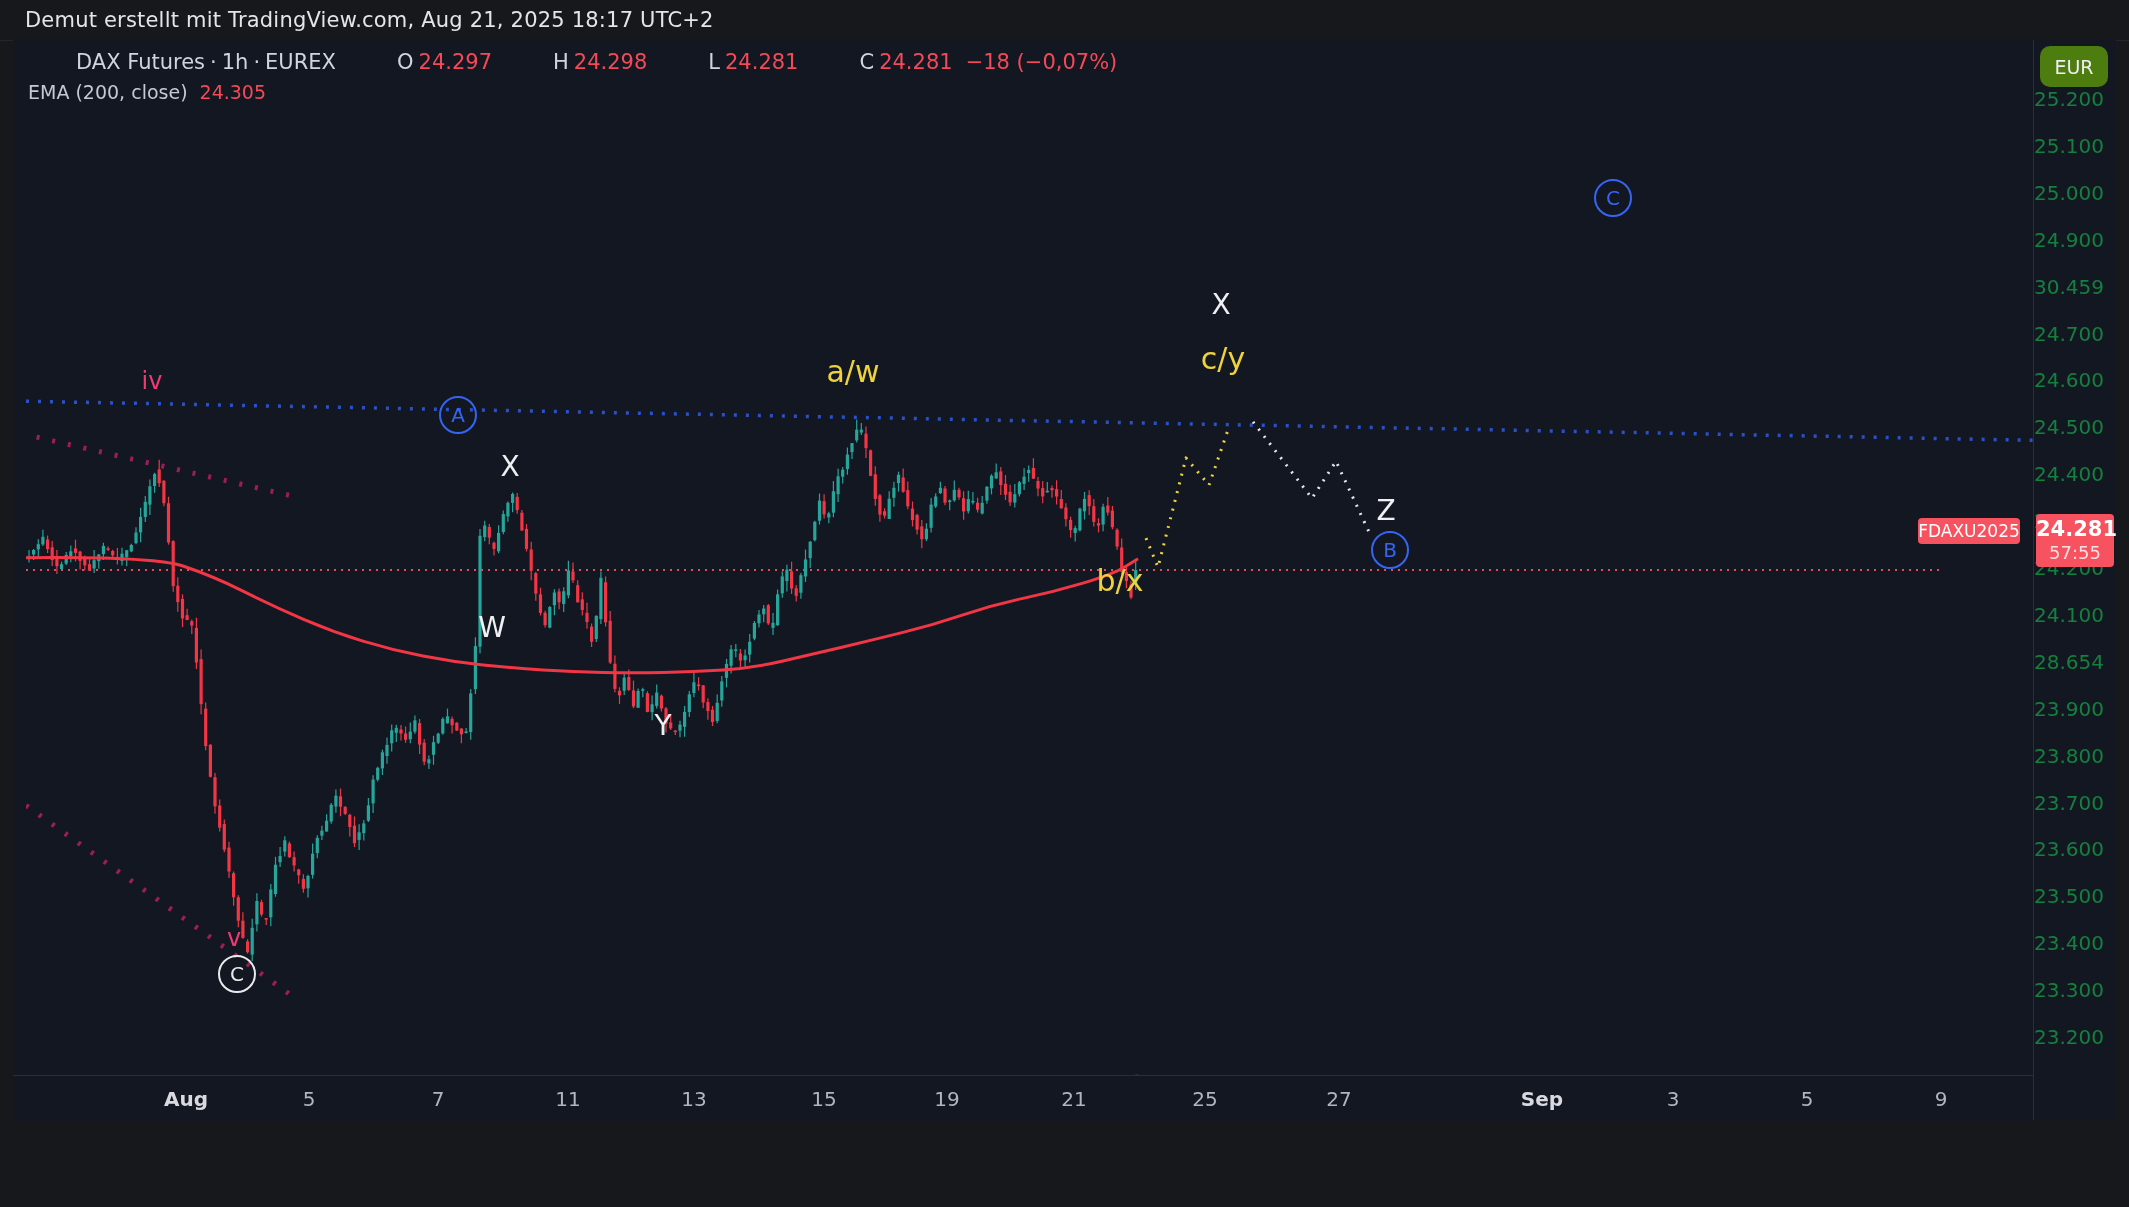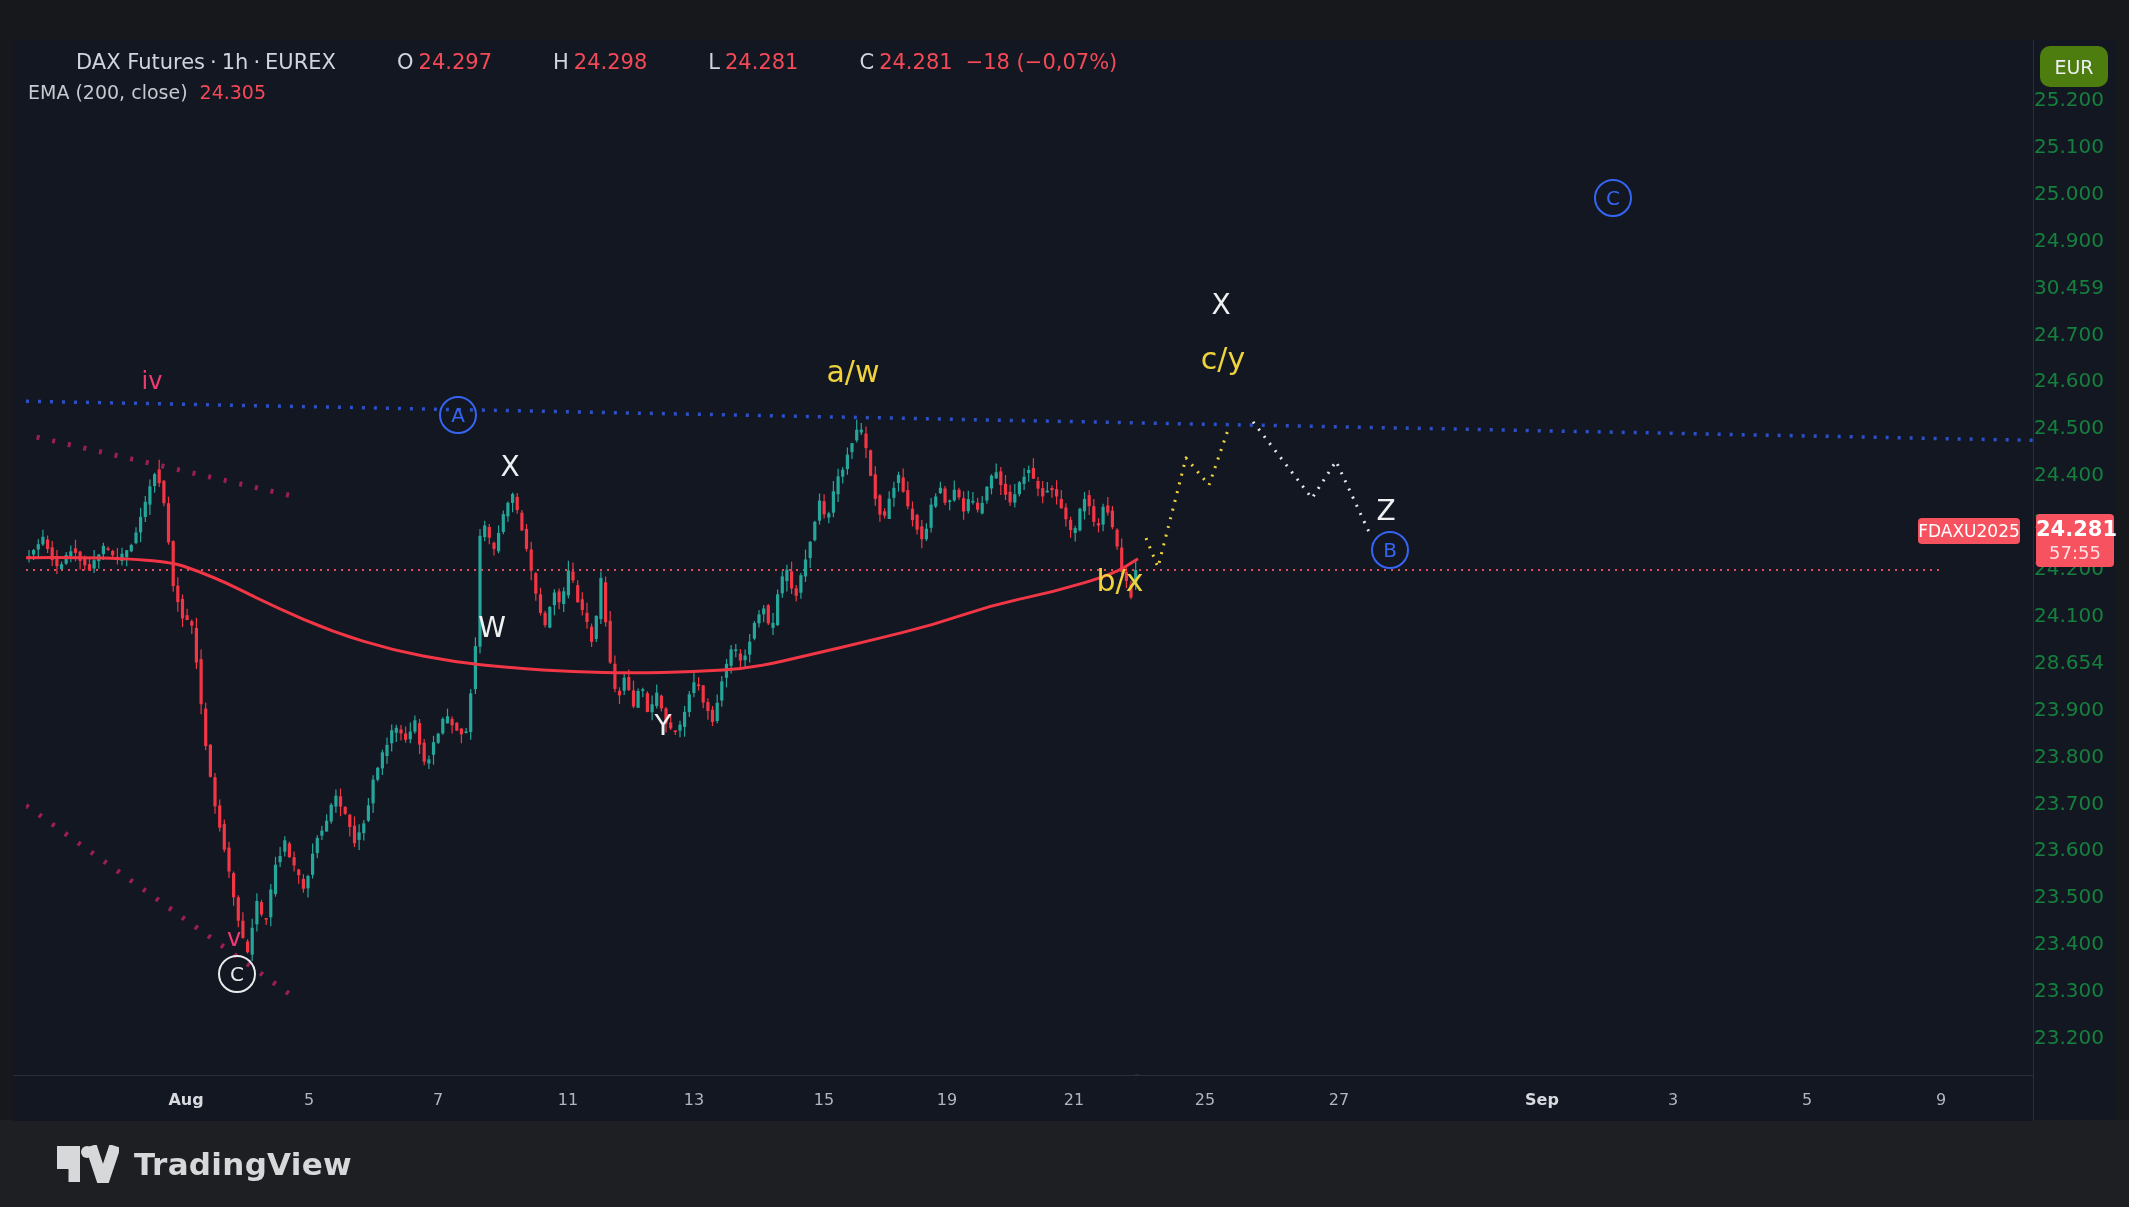--- a/index.html
+++ b/index.html
@@ -40,33 +40,36 @@
   #axis-price-badge{position:absolute;left:2px;top:474px;width:78px;background:#f7525f;border-radius:4px;
               text-align:center;padding:3px 0 4px 0;z-index:5;}
   #axis-price-badge .px{font-size:21px;font-weight:700;color:#fff;line-height:25px;}
   #axis-price-badge .cd{font-size:18px;color:rgba(255,255,255,.82);line-height:21px;}
   #pane-symbol-badge{position:absolute;left:1918px;top:518px;width:102px;height:26px;background:#f7525f;
               border-radius:4px;color:#fff;font-size:17px;display:flex;align-items:center;
               justify-content:center;z-index:5;}
   
   #time-axis{position:absolute;left:13px;top:1075px;width:2020px;height:45px;background:#131722;
              border-top:1px solid #2a2e39;z-index:3;}
-  .t-tick{position:absolute;top:50%;transform:translate(-50%,-50%);font-size:16px;color:#b2b5be;}
+  .t-tick{position:absolute;top:50%;transform:translate(-50%,-50%);font-size:20px;color:#b2b5be;}
   .t-tick.month{color:#d8dadf;font-weight:700;}
   
   #footer{position:absolute;left:0;top:1120px;width:2129px;height:87px;background:#1e1f22;
           display:flex;align-items:center;}
   #tv-logo{display:flex;align-items:center;gap:15px;margin-left:57px;cursor:pointer;}
   #tv-logo .brand{font-size:31px;font-weight:700;color:#d6d8da;letter-spacing:.3px;}
 </style>
 </head>
 <body>
 
 <div id="app">
 
+  <div id="top-strip">
+    <span class="attr">Demut erstellt mit TradingView.com, Aug 21, 2025 18:17 UTC+2</span>
+  </div>
 
   <div id="pane">
     <svg id="chart-svg" width="2129" height="1207">
         <defs>
           <clipPath id="paneClip">
             <rect x="13" y="40" width="2020" height="1035"></rect>
           </clipPath>
         </defs>
         <g clip-path="url(#paneClip)">
           <line x1="13" y1="361.2" x2="2033" y2="400.6" stroke="#2b50c8" stroke-width="3.5" stroke-dasharray="3 9"></line>
@@ -659,25 +662,14 @@
       <div class="t-tick" style="left: 934px;">19</div>
       <div class="t-tick" style="left: 1061px;">21</div>
       <div class="t-tick" style="left: 1192px;">25</div>
       <div class="t-tick" style="left: 1326px;">27</div>
       <div class="t-tick month" style="left: 1529px;">Sep</div>
       <div class="t-tick" style="left: 1660px;">3</div>
       <div class="t-tick" style="left: 1794px;">5</div>
       <div class="t-tick" style="left: 1928px;">9</div>
     </div>
 
-  <div id="footer">
-    <div id="tv-logo">
-      <svg width="62" height="38" viewBox="0 0 62 38">
-        <path d="M0 1 h23 v36 h-11.5 v-13 H0 Z" fill="#d6d8da"></path>
-        <circle cx="30" cy="7" r="6" fill="#d6d8da"></circle>
-        <path d="M33 1 h12 l6 17 6 -17 h-12.5" fill="none"></path>
-        <path d="M34 1 L46 37 L58 1" fill="none" stroke="#d6d8da" stroke-width="11.5"></path>
-      </svg>
-      <span class="brand">TradingView</span>
-    </div>
-  </div>
 
 </div>
 
 </body></html>

